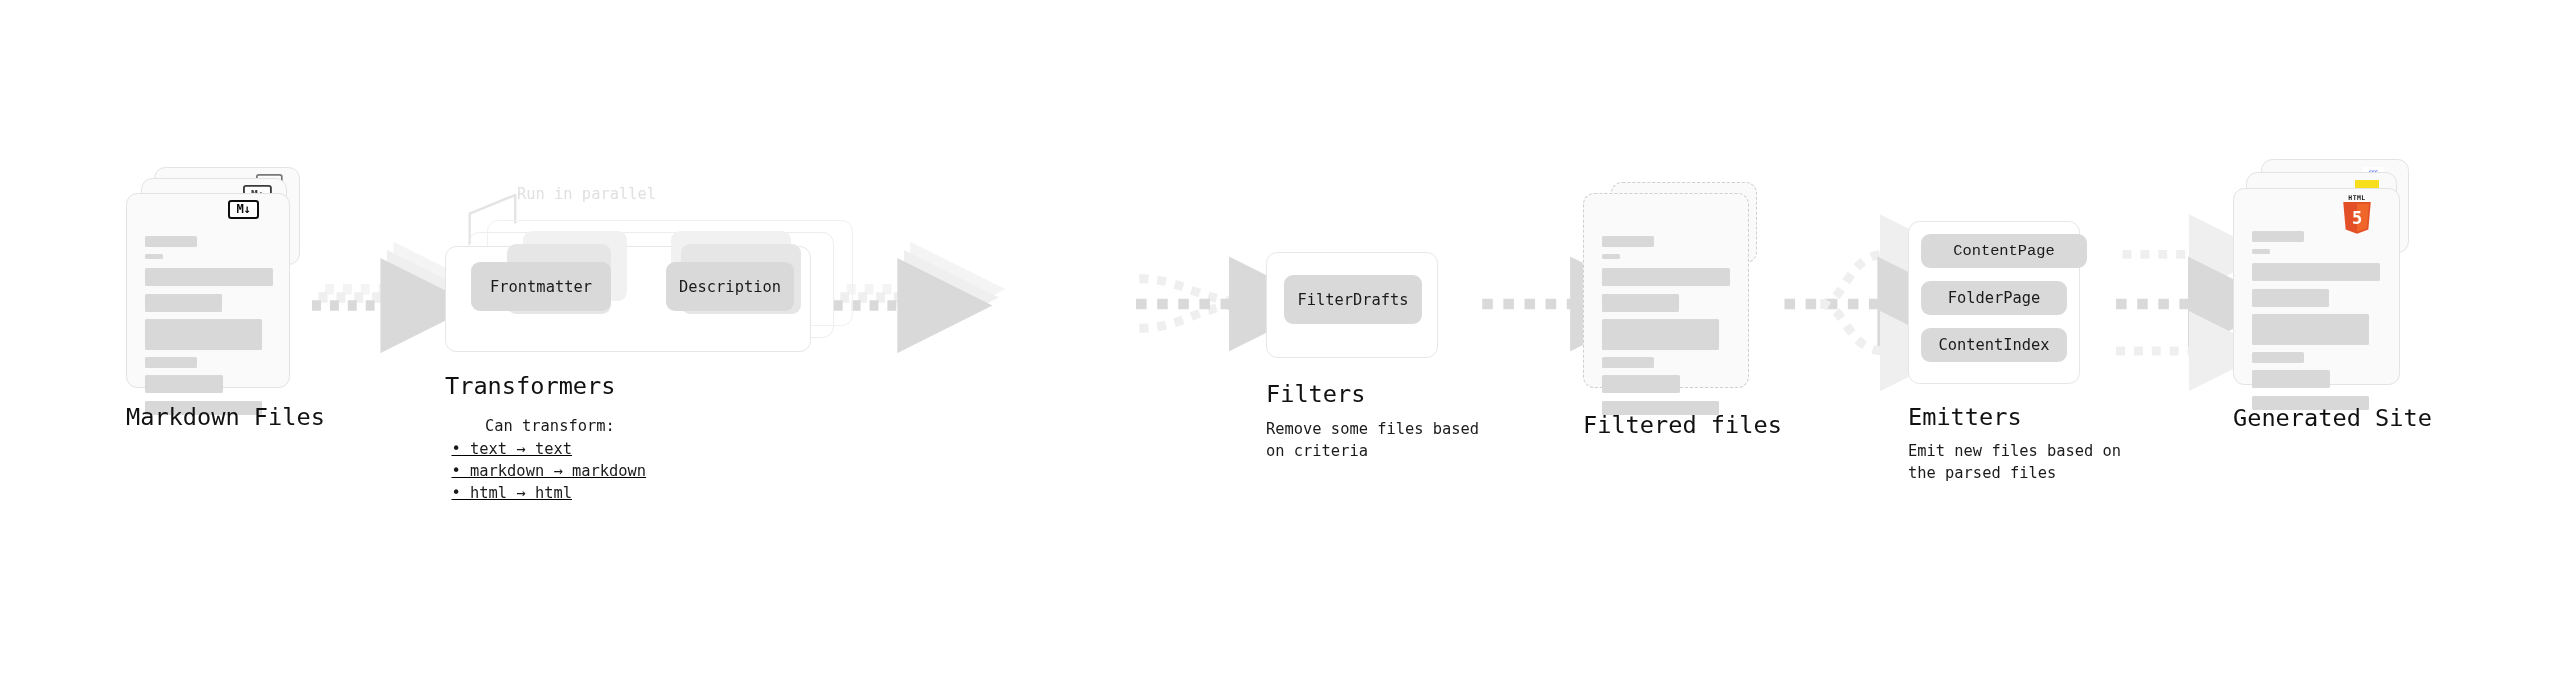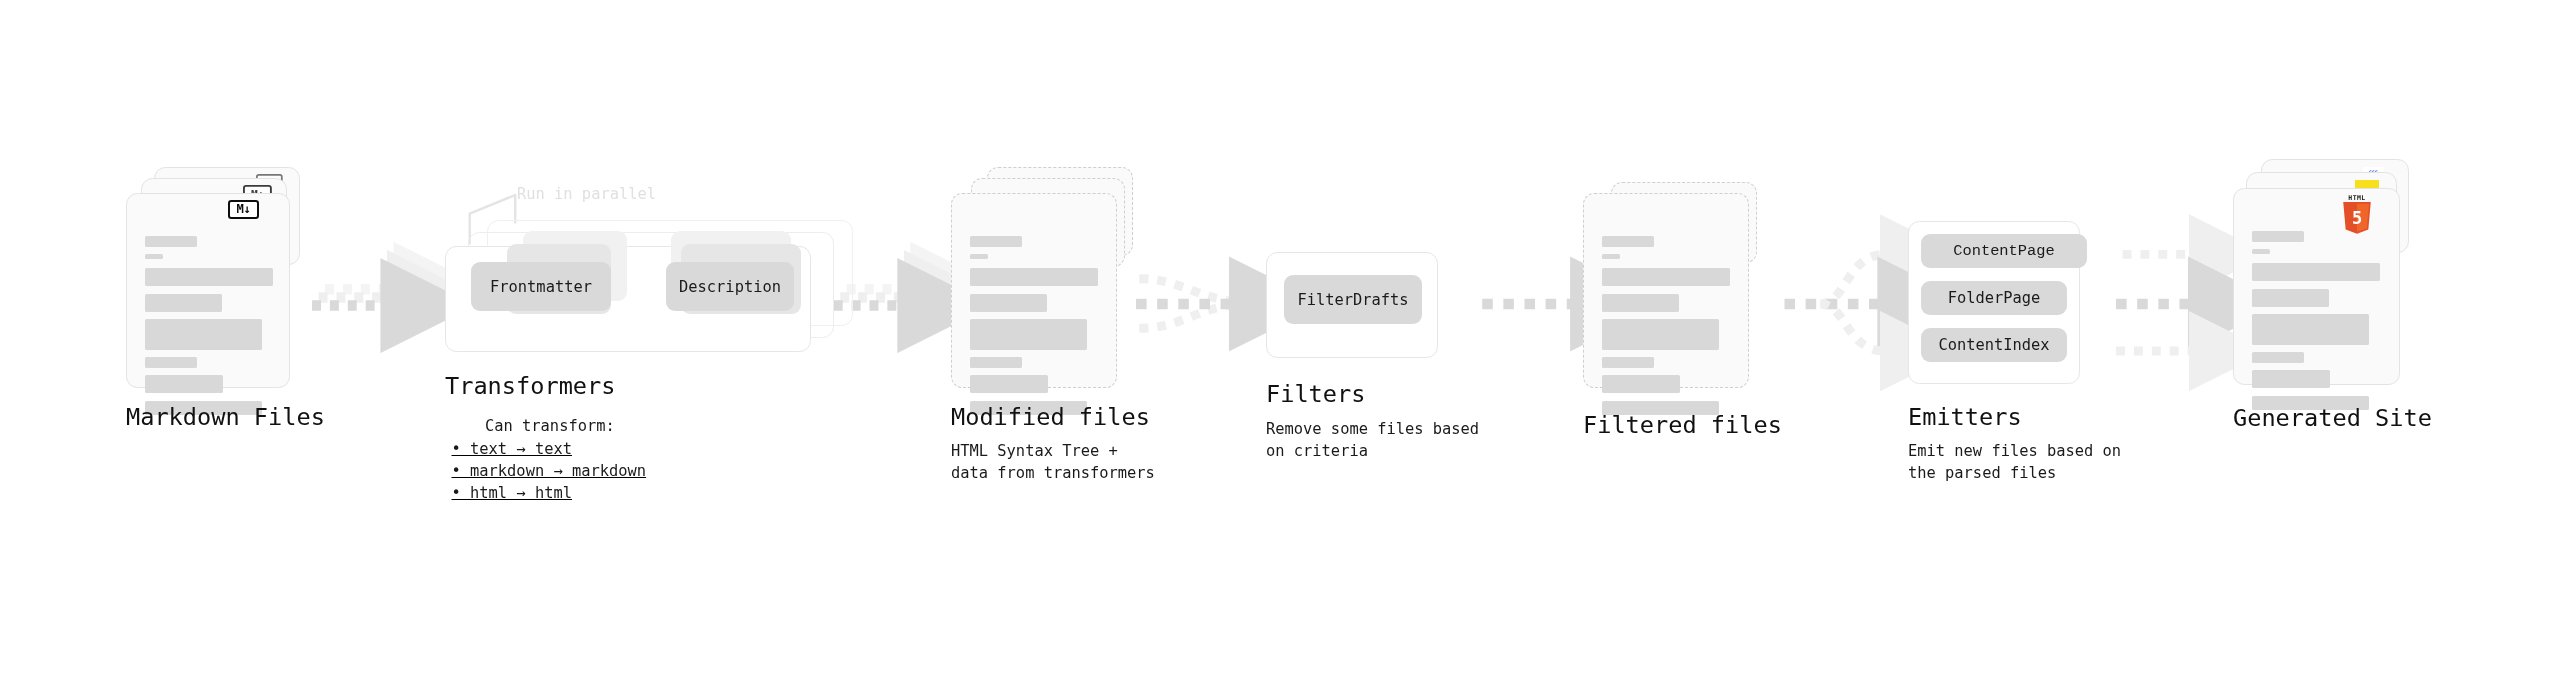--- a/index.html
+++ b/index.html
@@ -271,41 +271,20 @@
     <div class="title" style="left:0px; top:185px;">Transformers</div>
 
     <div class="caption" style="left:0px; top:229px;margin-left:40px;">Can transform:</div>
     <ul class="bullet-list" style="position:absolute; left:6.5px; top:252px;">
       <li class="caption" style="position:static; display:block;">• text → text</li>
       <li class="caption" style="position:static; display:block;">• markdown → markdown</li>
       <li class="caption" style="position:static; display:block;">• html → html</li>
     </ul>
   </div>
 
-  <div class="node" style="left:951px; top:167px;">
-    <div class="doc-stack" style="width:187px; height:260px;">
-      <div class="doc-card dashed" style="left:36px; top:0px;  width:146px; height:89px;"></div>
-      <div class="doc-card dashed" style="left:19.5px; top:11.4px; width:154px; height:89px;"></div>
-      <div class="doc-card dashed" style="left:0px;  top:26px; width:166px; height:195px;">
-        <div class="doc-lines">
-          <div class="doc-line" style="width:52px;  height:10.6px;"></div>
-          <div class="doc-line" style="width:18px;  height:4.9px;"></div>
-          <div class="doc-line" style="width:128px; height:18px; margin-top:2.4px;"></div>
-          <div class="doc-line" style="width:77px;  height:18px;"></div>
-          <div class="doc-line" style="width:117px; height:31px;"></div>
-          <div class="doc-line" style="width:52px;  height:10.6px;"></div>
-          <div class="doc-line" style="width:78px;  height:18px;"></div>
-          <div class="doc-line" style="width:117px; height:14.6px;"></div>
-        </div>
-      </div>
-    </div>
-    <div class="title" style="left:0px; top:236px;">Modified files</div>
-    <div class="caption" style="left:0px; top:274px;">HTML Syntax Tree +
-data from transformers</div>
-  </div>
 
   <div class="node" style="left:1266px; top:252px;">
     <div class="group-box" style="left:0px; top:0px; width:172px; height:106px;"></div>
     <div class="pill" style="left:18px; top:23px; width:138px; height:49px;">
       <span>FilterDrafts</span>
     </div>
     <div class="title" style="left:0px; top:128px;">Filters</div>
     <div class="caption" style="left:0px; top:167px;">Remove some files based
 on criteria</div>
   </div>

